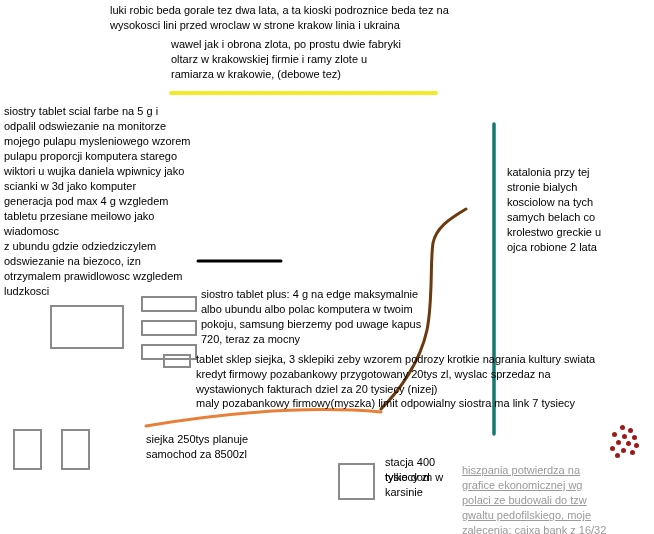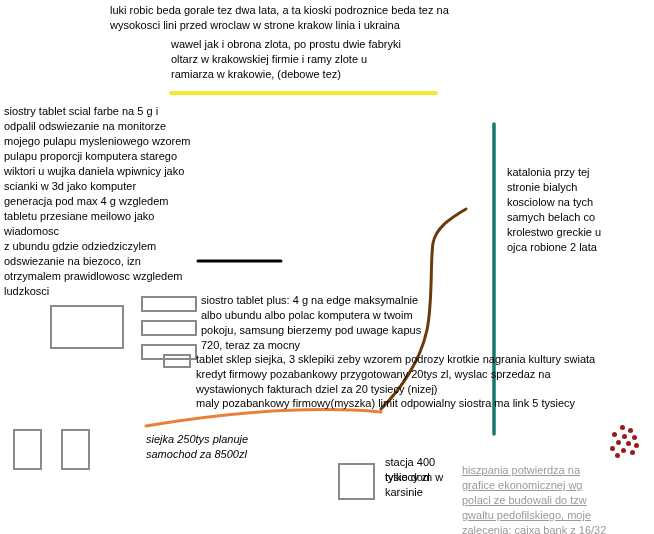--- a/index.html
+++ b/index.html
@@ -114,29 +114,29 @@
 z ubundu gdzie odziedziczylem
 odswiezanie na biezoco, izn
 otrzymalem prawidlowosc wzgledem
 ludzkosci</div>
   <div class="note" style="left:507px; top:165px; width:140px;">katalonia przy tej
 stronie bialych
 kosciolow na tych
 samych belach co
 krolestwo greckie u
 ojca robione 2 lata</div>
-  <div class="note" style="left:201px; top:293px; width:310px;">siostro tablet plus: 4 g na edge maksymalnie
+  <div class="note" style="left:201px; top:287px; width:310px;">siostro tablet plus: 4 g na edge maksymalnie
 albo ubundu albo polac komputera w twoim
 pokoju, samsung bierzemy pod uwage kapus
 720, teraz za mocny</div>
   <div class="note" style="left:196px; top:352px; width:460px;">tablet sklep siejka, 3 sklepiki zeby wzorem podrozy krotkie nagrania kultury swiata
 kredyt firmowy pozabankowy przygotowany 20tys zl, wyslac sprzedaz na
 wystawionych fakturach dziel za 20 tysiecy (nizej)</div>
-  <div class="note" style="left:196px; top:396px; width:430px;">maly pozabankowy firmowy(myszka) limit odpowialny siostra ma link 5 tysiecy</div>
-  <div class="note" style="left:146px; top:432px; width:180px;font-style:italic;">siejka 250tys planuje
+  <div class="note" style="left:196px; top:396px; width:430px;">maly pozabankowy firmowy(myszka) limit odpowialny siostra ma link 7 tysiecy</div>
+  <div class="note" style="left:146px; top:432px; width:180px;">siejka 250tys planuje
 samochod za 8500zl</div>
   <div class="note" style="left:385px; top:455px; width:120px;">stacja 400
 tysiecy zl</div>
   <div class="note" style="left:385px; top:470px; width:120px;">tylko dom w
 karsinie</div>
   <div class="note gray" style="left:462px; top:463px; width:180px;text-decoration:underline;">hiszpania potwierdza na
 grafice ekonomicznej wg
 polaci ze budowali do tzw
 gwaltu pedofilskiego, moje
 zalecenia: caixa bank z 16/32</div>

